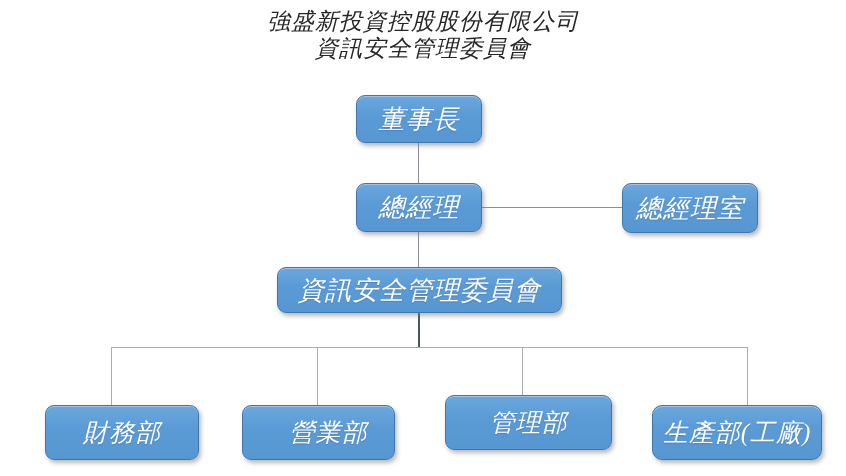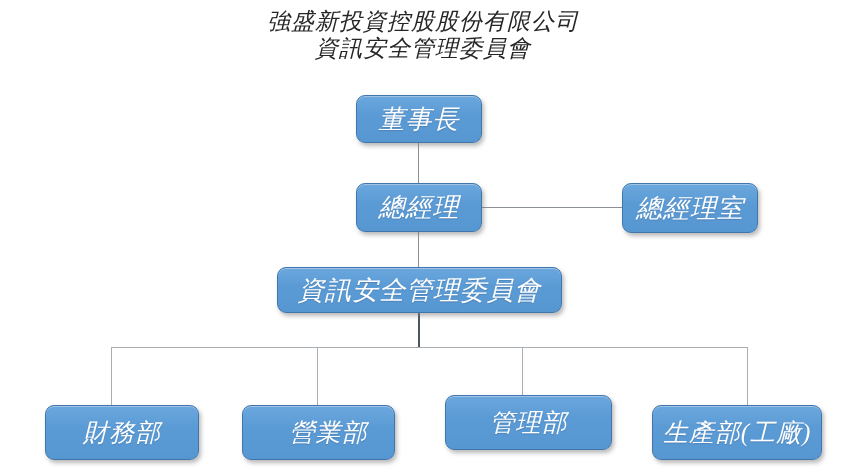--- a/index.html
+++ b/index.html
@@ -52,21 +52,21 @@
   .connector.dark { background: #4a5560; }
 
   
   #box-chairman   { left: 356px; top: 95px;  width: 126px; height: 48px; }
   #box-gm         { left: 356px; top: 183px; width: 126px; height: 49px; }
   #box-gm-office  { left: 622px; top: 183px; width: 136px; height: 50px; }
   #box-committee  { left: 277px; top: 267px; width: 285px; height: 46px; }
   #box-finance    { left: 33px;  top: 405px; width: 154px; height: 55px; margin-left: 12px; }
   #box-sales      { left: 242px; top: 405px; width: 153px; height: 55px; padding-left: 20px; }
   #box-admin      { left: 445px; top: 395px; width: 167px; height: 55px; }
-  #box-production { left: 652px; top: 405px; width: 170px; height: 55px; }
+  #box-production { left: 652px; top: 405px; width: 170px; height: 55px; border-radius: 10px; }
 
   
   #ln-chairman-gm   { left: 418px; top: 143px; width: 1px;   height: 40px; }
   #ln-gm-office     { left: 482px; top: 207px; width: 140px; height: 1px;  }
   #ln-gm-committee  { left: 418px; top: 232px; width: 1px;   height: 35px; }
   #ln-committee-bus { left: 418px; top: 313px; width: 2px;   height: 35px; }
   #ln-bus           { left: 111px; top: 347px; width: 636px; height: 1px;  }
   #ln-drop-finance    { left: 111px; top: 347px; width: 1px; height: 58px; }
   #ln-drop-sales      { left: 317px; top: 347px; width: 1px; height: 58px; }
   #ln-drop-admin      { left: 522px; top: 347px; width: 1px; height: 58px; }

